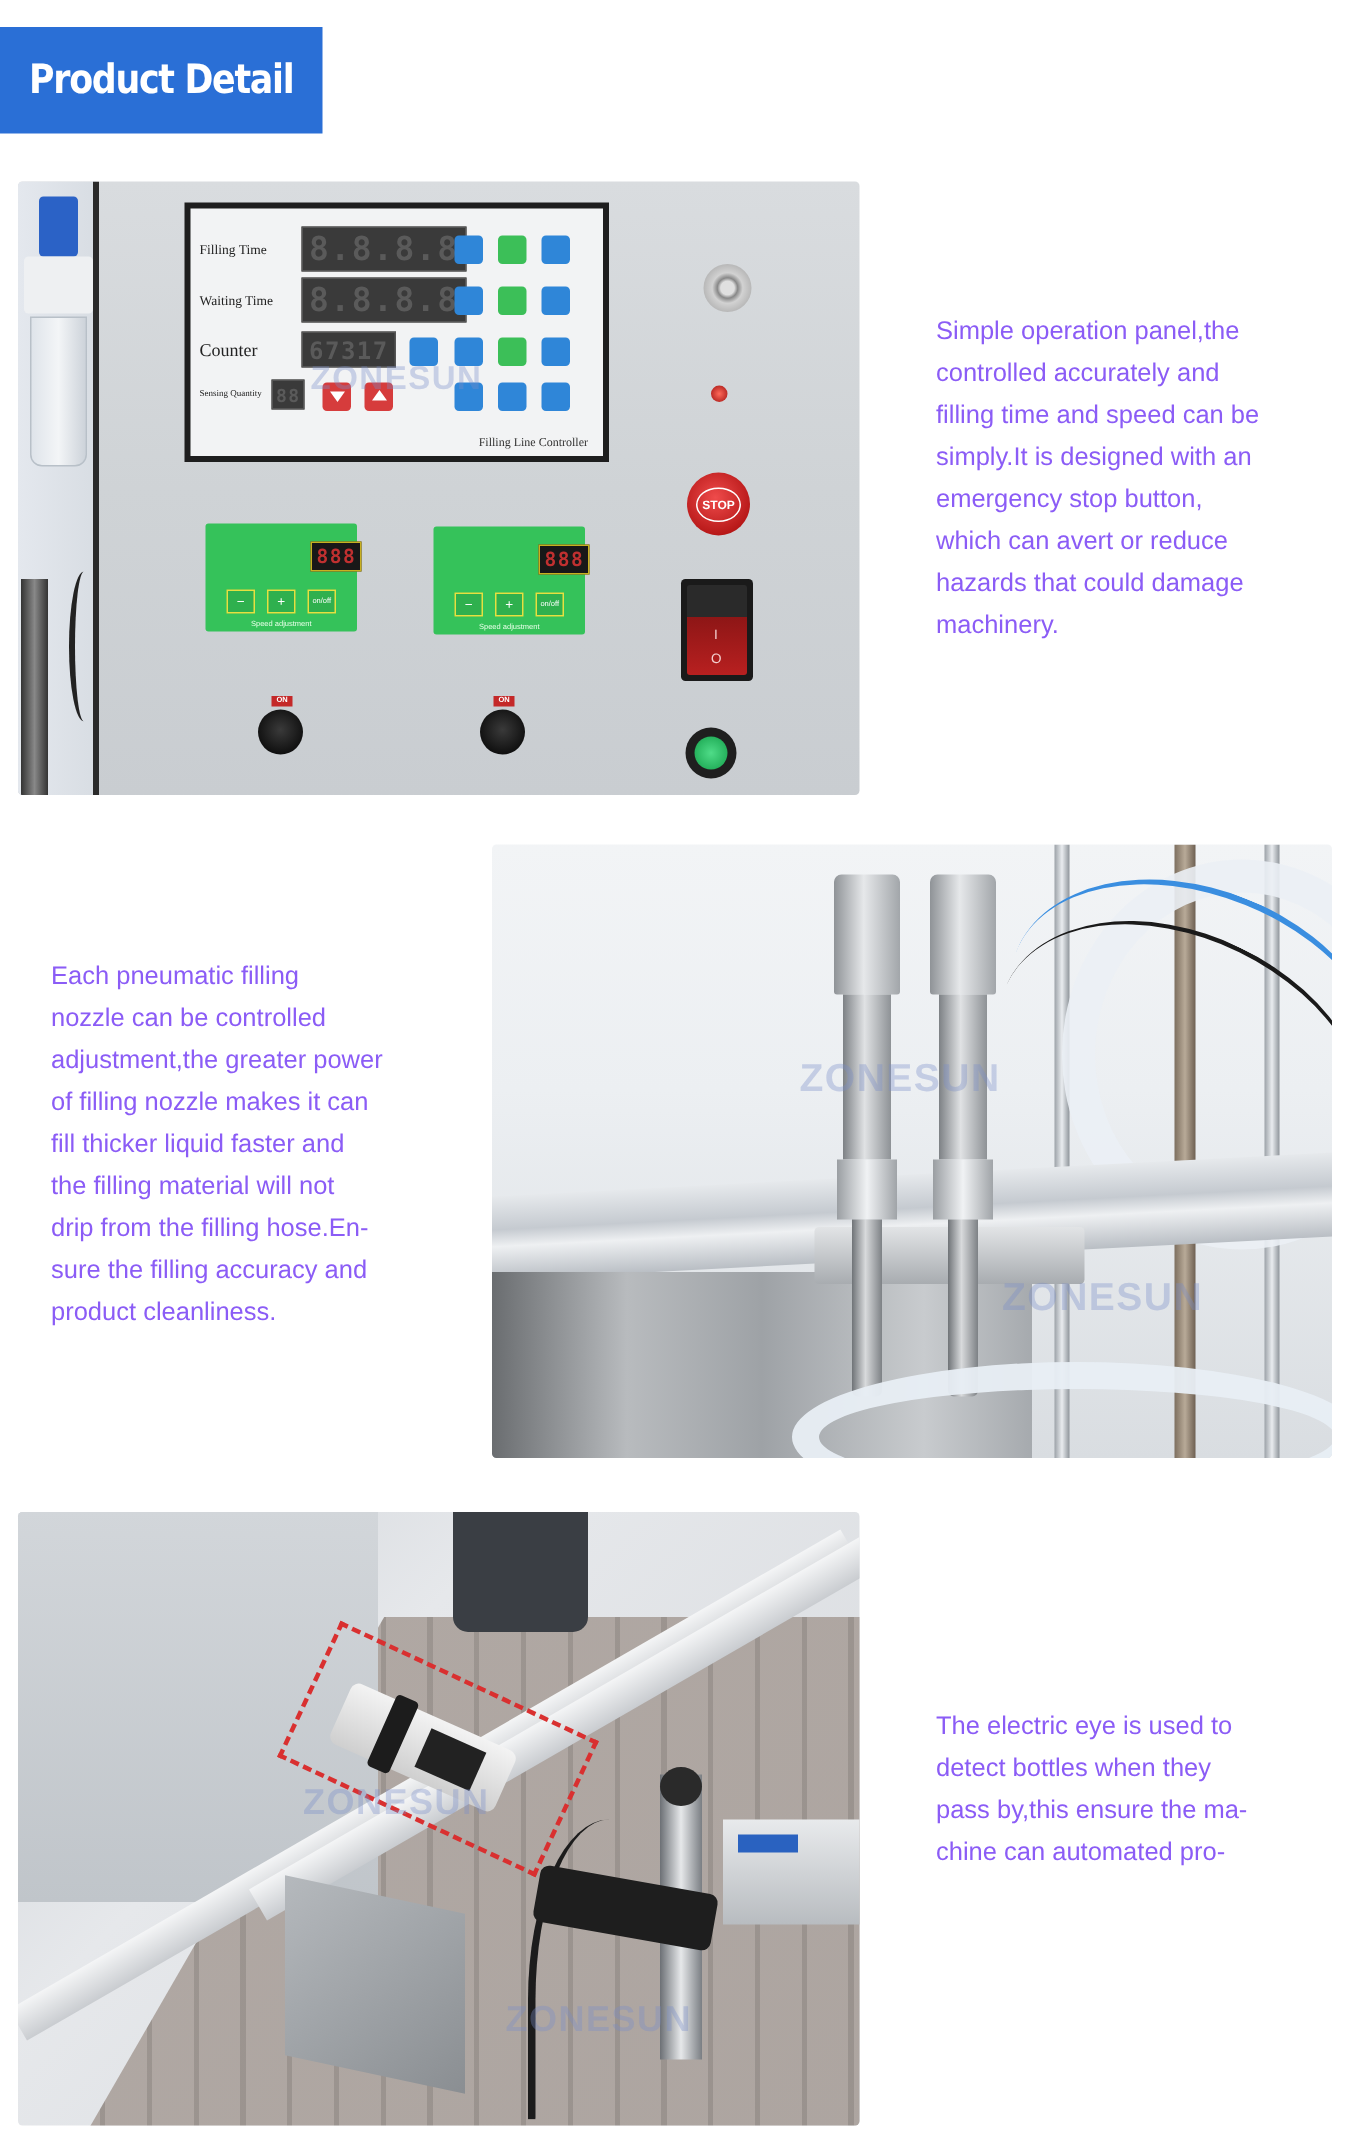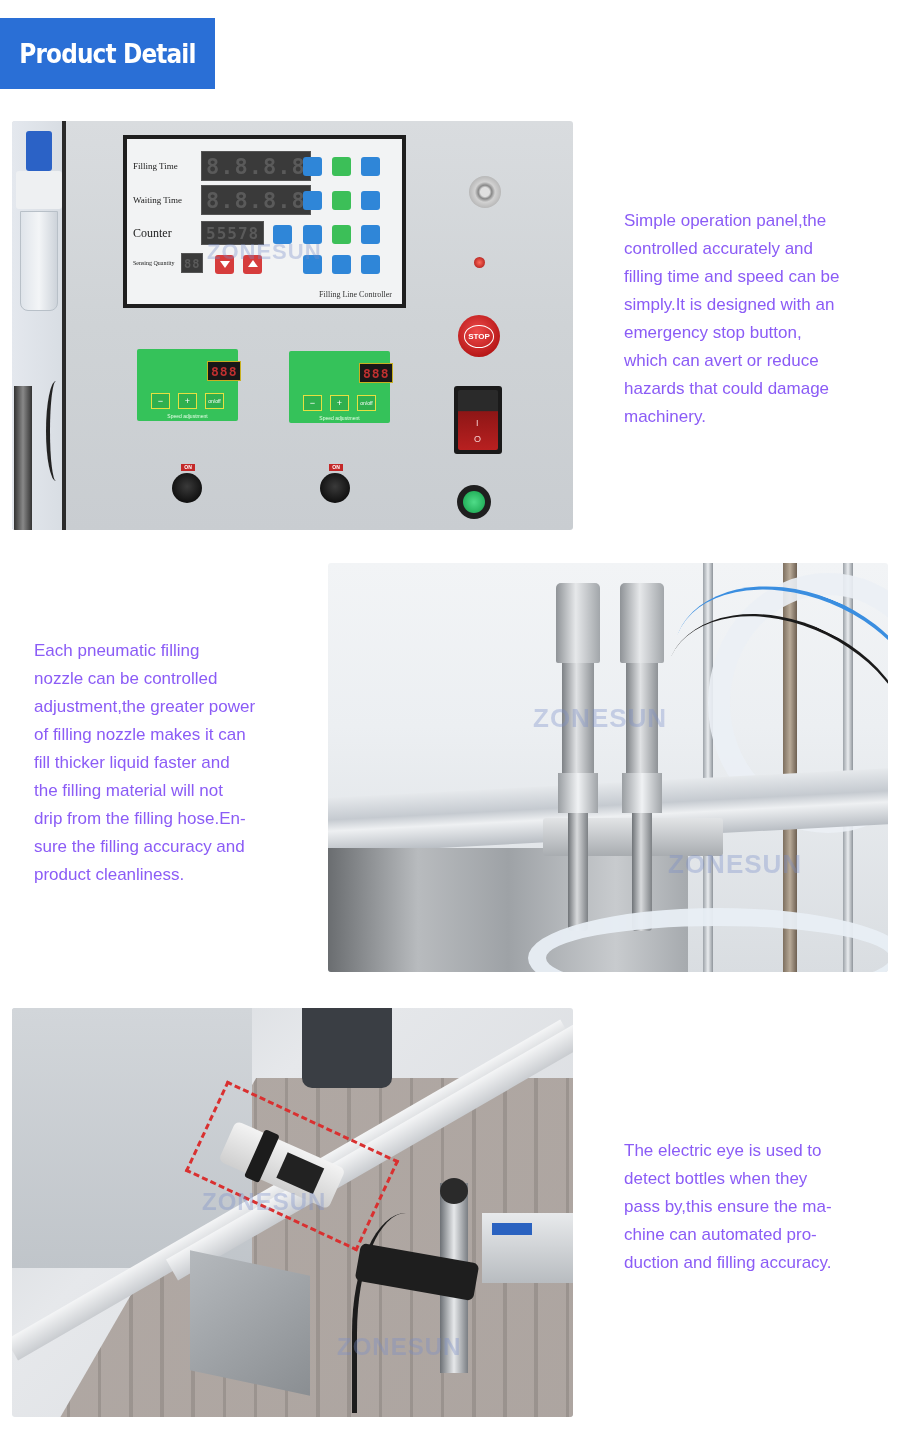--- a/index.html
+++ b/index.html
@@ -143,21 +143,21 @@
       <div class="panel-row" style="top:12px;">
         <span class="panel-label">Filling Time</span>
         <span class="seg">8.8.8.8</span>
       </div>
       <div class="panel-row" style="top:46px;">
         <span class="panel-label">Waiting Time</span>
         <span class="seg">8.8.8.8</span>
       </div>
       <div class="panel-row" style="top:82px;">
         <span class="panel-label big">Counter</span>
-        <span class="seg mid">55578</span>
+        <span class="seg mid">67317</span>
       </div>
       <div class="panel-row" style="top:114px;">
         <span class="panel-label small">Sensing Quantity</span>
         <span class="seg sm">88</span>
       </div>
 
       <div class="pbtn blue" style="left:176px;top:18px;"></div>
       <div class="pbtn green" style="left:205px;top:18px;"></div>
       <div class="pbtn blue" style="left:234px;top:18px;"></div>
       <div class="pbtn blue" style="left:176px;top:52px;"></div>
@@ -284,14 +284,13 @@
   <div class="bracket"></div>
   <div class="watermark" style="left:190px;top:180px;font-size:24px;">ZONESUN</div>
   <div class="watermark" style="left:325px;top:325px;font-size:24px;">ZONESUN</div>
 </div>
 
 <div class="desc" style="left:624px;top:1137px;">
   <p>The electric eye is used to</p>
   <p>detect bottles when they</p>
   <p>pass by,this ensure the ma-</p>
   <p>chine can automated pro-</p>
-  <p>duction and filling accuracy.</p>
 </div>
 
 </body></html>

